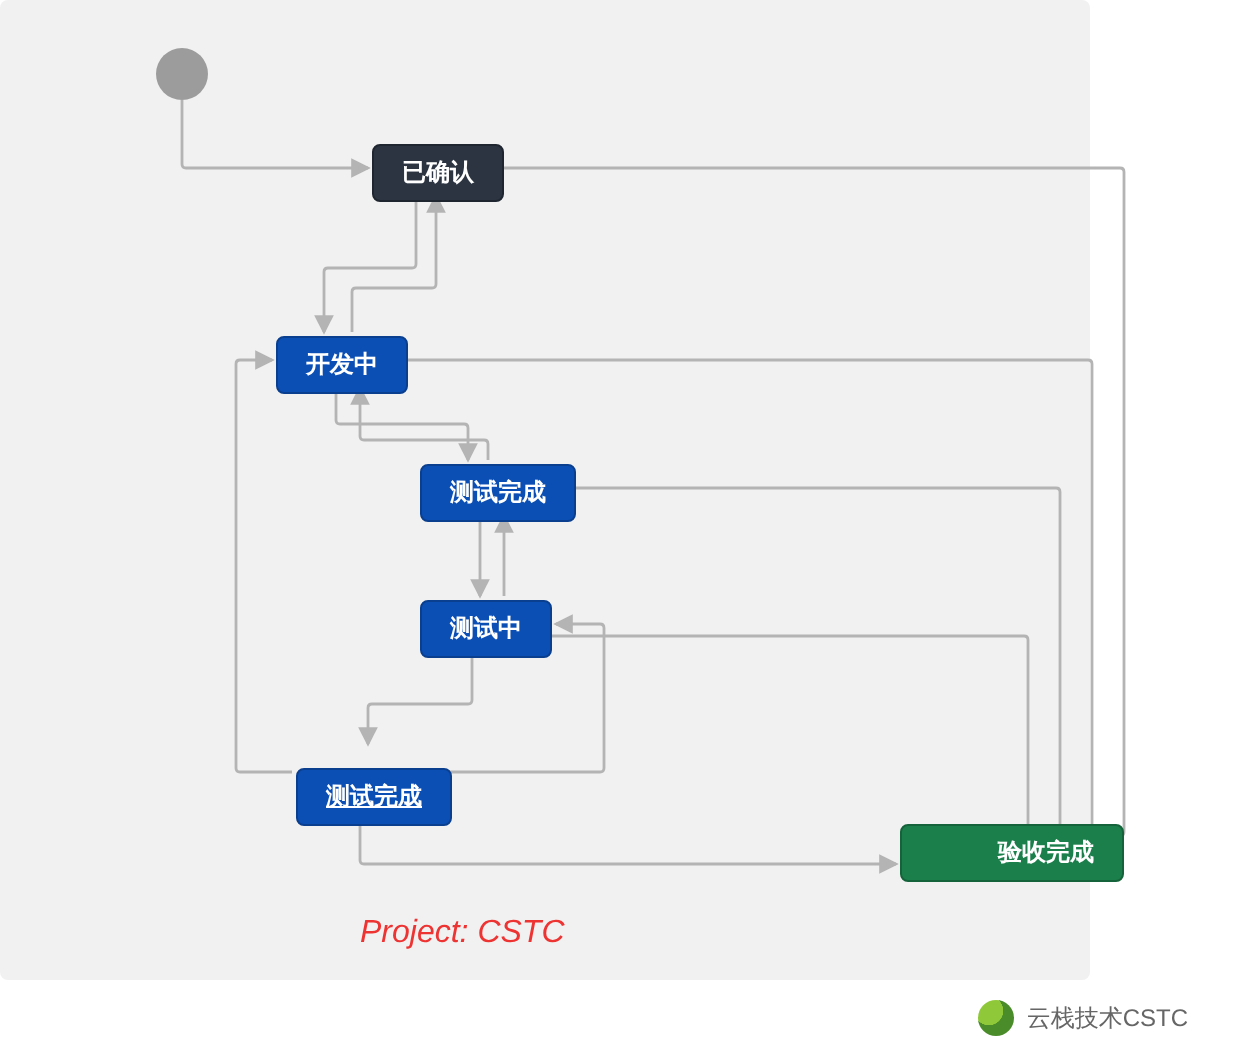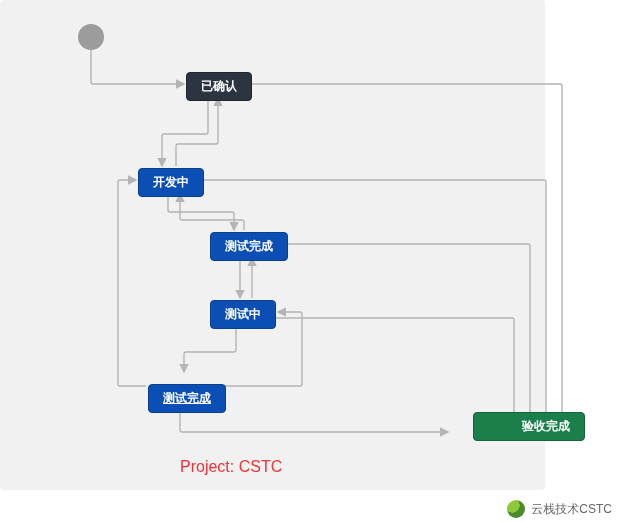--- a/index.html
+++ b/index.html
@@ -4,40 +4,40 @@
 <style>
   * { margin: 0; padding: 0; box-sizing: border-box; }
   html, body { width: 620px; height: 522px; font-family: -apple-system, "Helvetica Neue", Arial, sans-serif; background: #fff; }
   .canvas { position: relative; width: 545px; height: 490px; margin: 0; background: #f1f1f1; border-radius: 4px; }
   svg.edgelayer { position: absolute; left: 0; top: 0; width: 600px; height: 490px; pointer-events: none; }
   .node { position: absolute; z-index: 2; padding: 5px 14px; border-radius: 4px; font-size: 12px; font-weight: 600; color: #fff; white-space: nowrap; }
   .dark { background: #2b3440; border: 1px solid #1f2630; }
   .blue { background: #0b4fb5; border: 1px solid #0a3f90; text-align: right; }
   .green { background: #1b7f4b; border: 1px solid #15633a; }
   .start { position: absolute; width: 26px; height: 26px; border-radius: 50%; background: #9c9c9c; z-index: 2; }
-  .project-label { position: absolute; left: 180px; top: 458px; font-size: 16px; color: #e33; z-index: 3; }
-  .foot { position: absolute; left: 0; bottom: 2px; width: 620px; height: 22px; display: flex; align-items: center; justify-content: flex-end; gap: 6px; padding-right: 8px; font-size: 12px; color: #666; }
+  .project-label { position: absolute; left: 180px; top: 458px; font-size: 16px; color: #e33; z-index: 3; font-style: italic; }
+  .foot { position: absolute; left: 0; bottom: 2px; width: 620px; height: 22px; display: flex; align-items: center; justify-content: flex-end; gap: 6px; padding-right: 26px; font-size: 12px; color: #666; }
   .foot .logo { width: 18px; height: 18px; border-radius: 50%; background: radial-gradient(circle at 30% 30%, #8fc93a 0 40%, #4a8c2a 41% 100%); display: inline-block; }
   
   .edge { stroke: #b4b4b4; stroke-width: 1.4; fill: none; }
   marker#arr polygon { fill: #b4b4b4; }
 </style>
 </head>
 <body>
 
 <div class="canvas">
 
   <div class="start" style="left:78px; top:24px;"></div>
 
   <div class="node dark" style="left:186px; top:72px;"><span>已确认</span></div>
   <div class="node blue" style="left:138px; top:168px;"><span>开发中</span></div>
   <div class="node blue" style="left:210px; top:232px;"><span>测试完成</span></div>
   <div class="node blue" style="left:210px; top:300px;"><span>测试中</span></div>
   <div class="node blue" style="left:148px; top:384px;text-decoration:underline;"><span>测试完成</span></div>
-  <div class="node green" style="left:473px; top:412px;padding-left:48px;"><span>验收完成</span></div>
+  <div class="node green" style="left:450px; top:412px;padding-left:48px;"><span>验收完成</span></div>
 
   <svg class="edgelayer">
     <defs>
       <marker id="arr" markerWidth="7" markerHeight="7" refX="6" refY="3.5" orient="auto">
         <polygon points="0 0, 7 3.5, 0 7"></polygon>
       </marker>
     </defs>
 
     <path class="edge" d="M91 50 L91 82 Q91 84 93 84 L184 84" marker-end="url(#arr)"></path>
 

